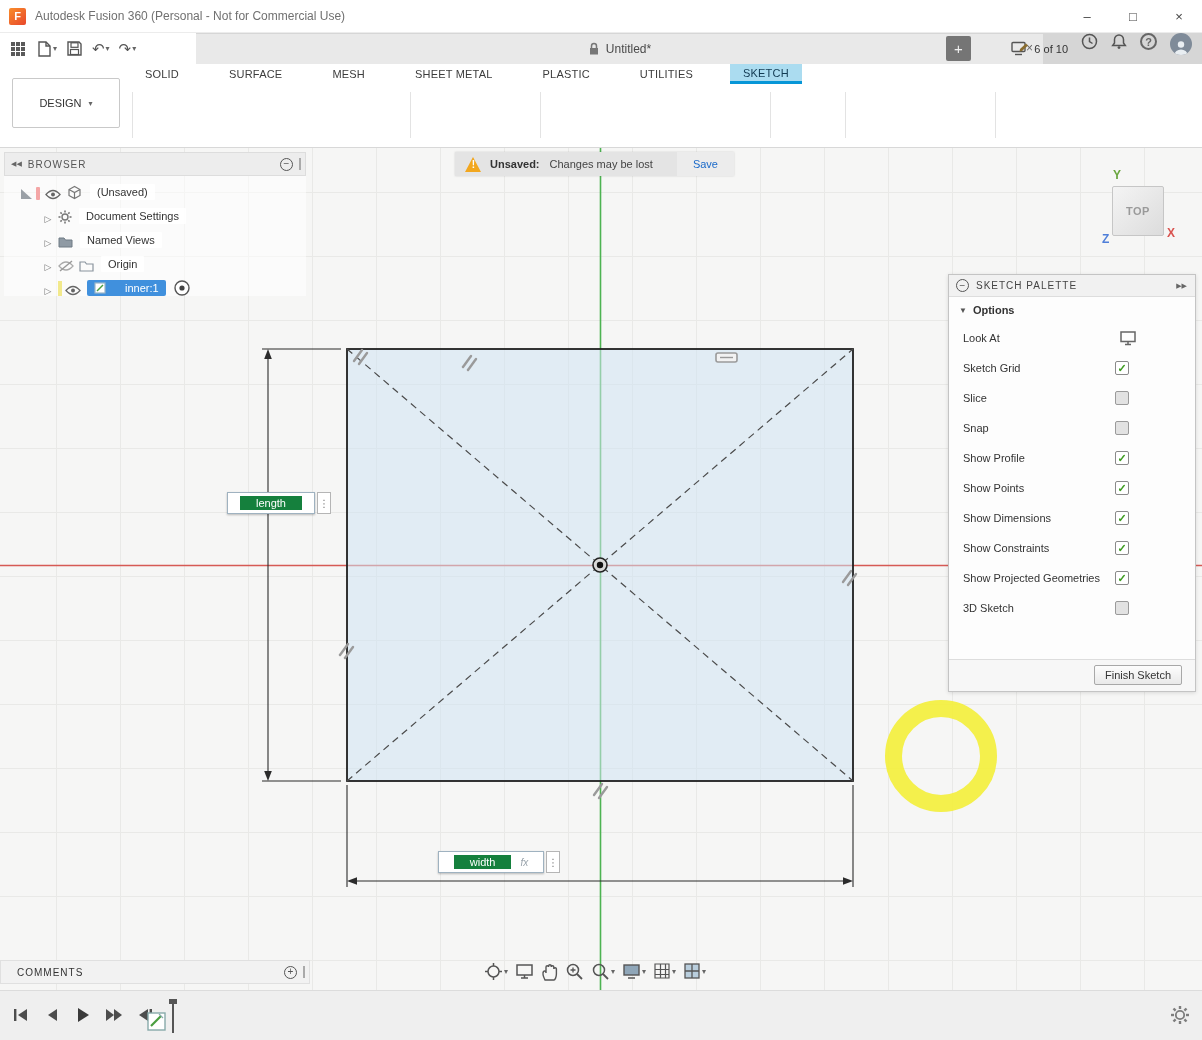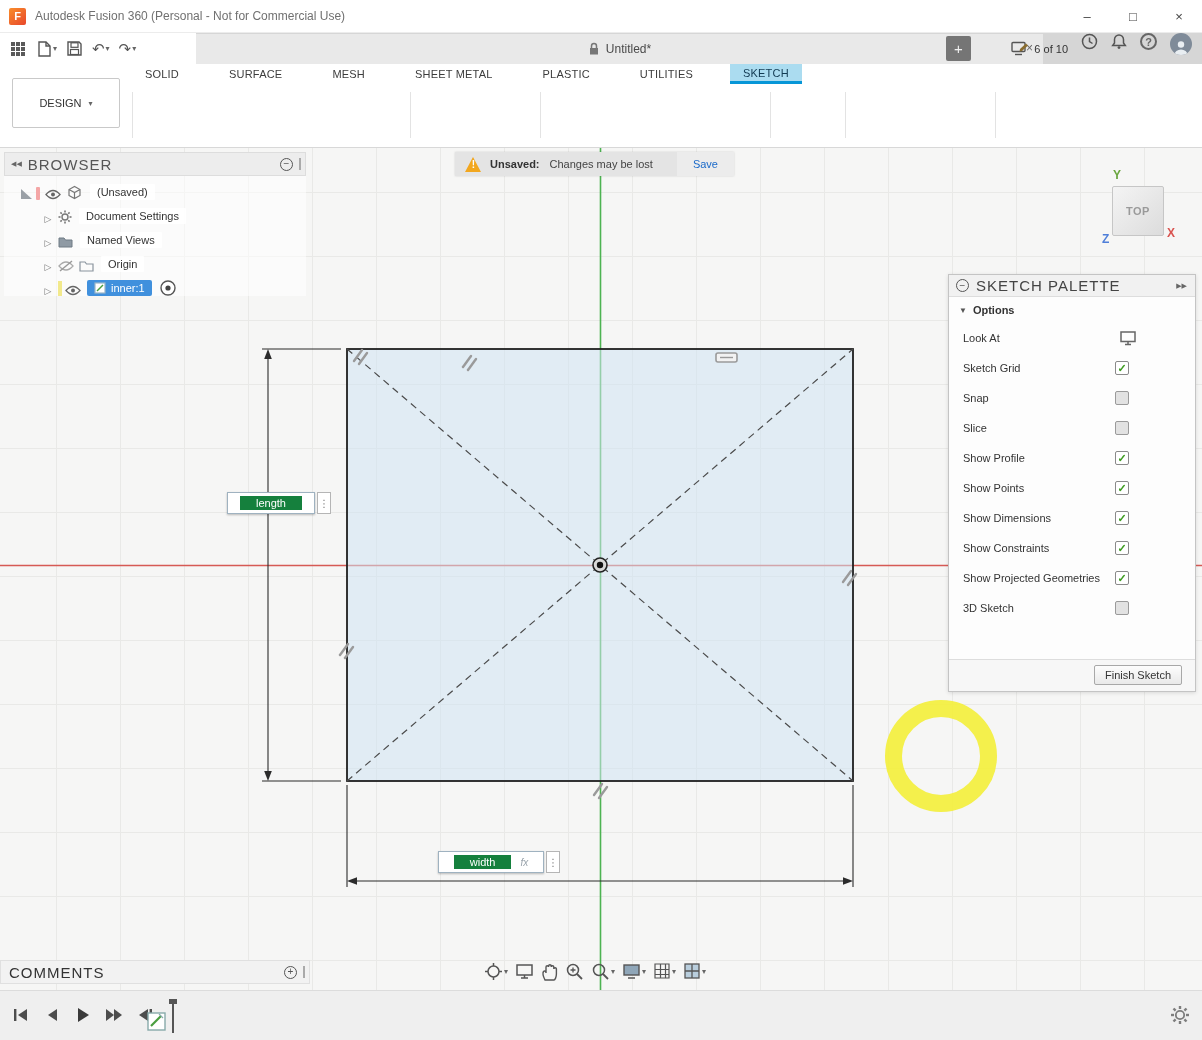--- a/index.html
+++ b/index.html
@@ -79,28 +79,28 @@
 
 #viewcube{position:absolute;left:1112px;top:38px;width:52px;height:50px;border:1px solid #c6c6c6;
   background:linear-gradient(135deg,#f4f4f4,#dcdcdc);display:flex;align-items:center;justify-content:center;
   color:#9a9a9a;font-weight:bold;font-size:11px;letter-spacing:.5px;z-index:8;border-radius:2px}
 .vc-axis{position:absolute;font-weight:bold;font-size:12px;z-index:8}
 
 
 #browser{position:absolute;left:4px;top:4px;width:302px;z-index:9;background:rgba(255,255,255,.55)}
 #browser-header{height:24px;background:#ededed;border:1px solid #ddd;display:flex;align-items:center;color:#555}
 .hdr-chev{font-size:7px;color:#666;margin:0 6px}
-.hdr-title{letter-spacing:1px;font-size:15px}
+.hdr-title{letter-spacing:1px;font-size:10px}
 .circle-btn{width:13px;height:13px;border:1px solid #555;border-radius:50%;display:flex;align-items:center;
   justify-content:center;font-size:10px;color:#555;line-height:1}
 .handle{width:2px;height:12px;background:#aaa;margin:0 4px 0 6px}
 .bw-row{height:24px;display:flex;align-items:flex-end}
 .bw-label{background:rgba(255,255,255,.9);padding:2px 7px;border-radius:1px;color:#333;white-space:nowrap}
 .exp{width:12px;color:#777;font-size:9px;text-align:center;margin-right:4px}
-#inner-chip{display:flex;align-items:center;gap:5px;background:#4090dd;border-radius:2px;padding:2px 7px;color:#fff}
+#inner-chip{display:flex;align-items:center;gap:19px;background:#4090dd;border-radius:2px;padding:2px 7px;color:#fff}
 .ybar{width:4px;height:15px;background:#f2e98c;margin-right:3px}
 .pinkbar{width:4px;height:13px;background:#f4a6a6;border-radius:1px;margin:0 5px 0 3px}
 
 
 #palette{position:absolute;left:948px;top:126px;width:248px;height:418px;background:#fdfdfd;
   border:1px solid #c4c4c4;z-index:10;box-shadow:0 1px 4px rgba(0,0,0,.12)}
 #palette-header{height:22px;background:#f1f1f1;border-bottom:1px solid #ddd;display:flex;align-items:center;color:#444}
 #palette-options{height:26px;display:flex;align-items:center;padding-left:10px;gap:6px;color:#333;font-weight:bold}
 .sp-row{height:30px;display:flex;align-items:center;padding-left:14px}
 .sp-label{flex:1;color:#333}
@@ -124,21 +124,21 @@
 .dim-menu{width:14px;height:22px;background:#fff;border:1px solid #b5b5b5;color:#777;
   display:flex;align-items:center;justify-content:center;font-size:10px}
 
 
 #highlight-ring{position:absolute;left:885px;top:552px;width:112px;height:112px;border:17px solid #f3ef3d;
   border-radius:50%;opacity:.92;z-index:12}
 
 
 #comments-bar{position:absolute;left:0;top:812px;width:310px;height:24px;background:#f2f2f2;
   border:1px solid #e0e0e0;display:flex;align-items:center;z-index:9}
-#comments-bar .hdr-title{margin-left:8px}
+#comments-bar .hdr-title{margin-left:16px}
 #navbar{position:absolute;left:482px;top:810px;height:26px;display:flex;align-items:center;gap:3px;z-index:9}
 .nav-btn{display:flex;align-items:center;padding:0 2px;color:#555}
 
 
 #timeline{position:absolute;left:0;top:990px;width:1202px;height:50px;background:#efefef;
   border-top:1px solid #dcdcdc;z-index:30}
 #transport{position:absolute;left:10px;top:13px;display:flex;align-items:center;gap:9px}
 .tp-btn{width:22px;height:22px;display:flex;align-items:center;justify-content:center}
 #feature-chip{position:absolute;left:146px;top:8px;display:flex;align-items:flex-end;gap:4px}
 #playhead{width:2px;height:34px;background:#555;position:relative}
@@ -660,25 +660,25 @@
           </span>
       </span>
     </div>
     <div class="sp-row">
       <span class="sp-label">Sketch Grid</span>
       <span class="checkbox checked">
           <span class="cg">✓</span>
         </span>
     </div>
     <div class="sp-row">
+      <span class="sp-label">Slice</span>
+      <span class="checkbox"></span>
+    </div>
+    <div class="sp-row">
       <span class="sp-label">Snap</span>
-      <span class="checkbox"></span>
-    </div>
-    <div class="sp-row">
-      <span class="sp-label">Slice</span>
       <span class="checkbox"></span>
     </div>
     <div class="sp-row">
       <span class="sp-label">Show Profile</span>
       <span class="checkbox checked">
           <span class="cg">✓</span>
         </span>
     </div>
     <div class="sp-row">
       <span class="sp-label">Show Points</span>

